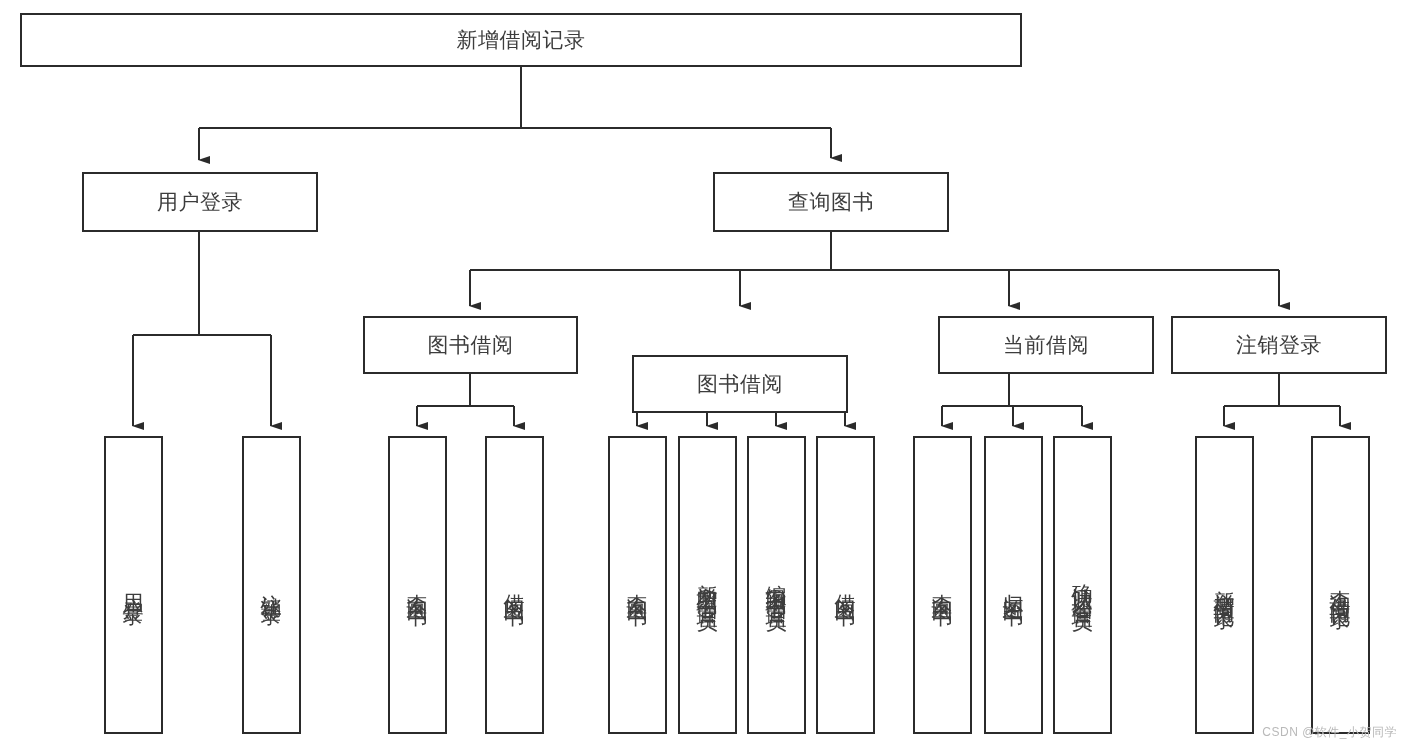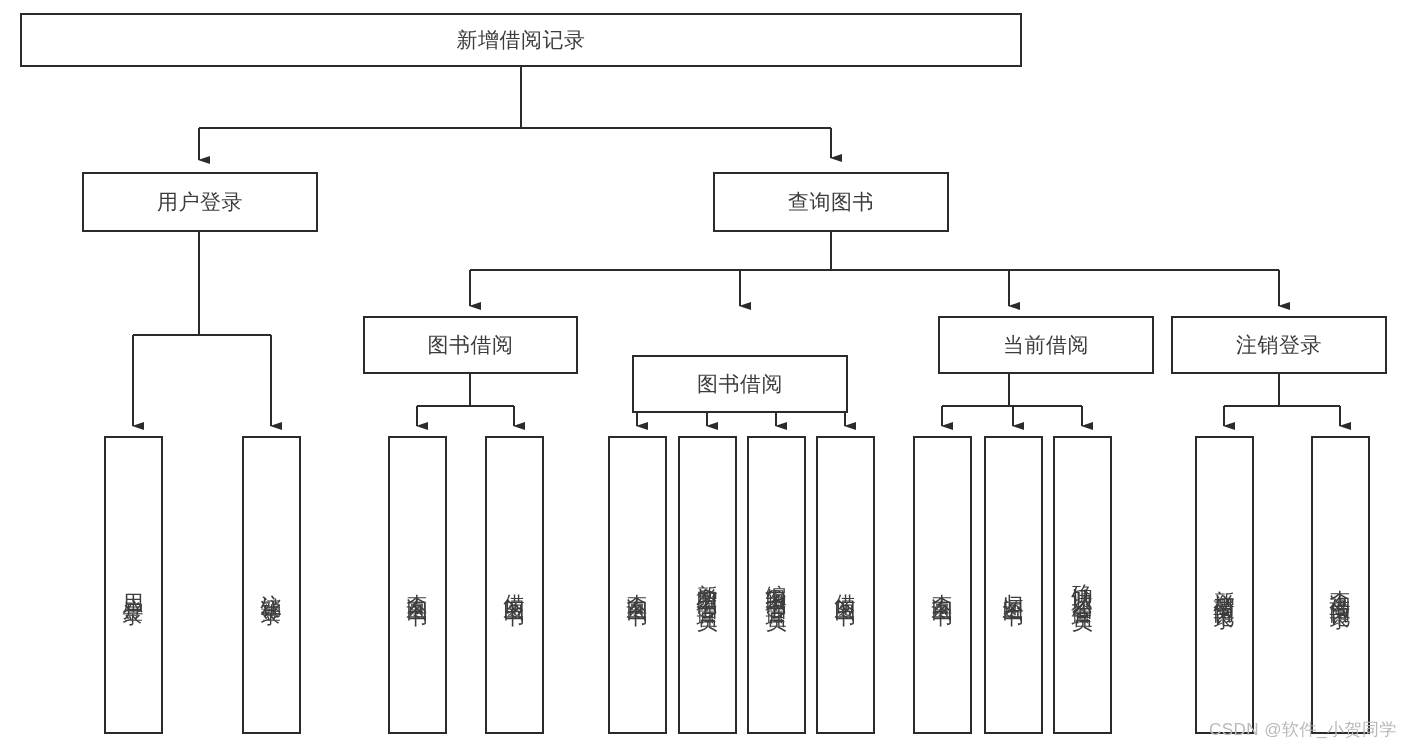--- a/index.html
+++ b/index.html
@@ -48,21 +48,21 @@
     text-orientation: upright;
     letter-spacing: 4px;
     line-height: 1.0;
     white-space: nowrap;
     text-align: center;
   }
   .watermark {
     position: absolute;
     right: 8px;
     bottom: 6px;
-    font-size: 17px;
+    font-size: 12px;
     color: #b9b9b9;
     white-space: nowrap;
     pointer-events: none;
     letter-spacing: 0.5px;
   }
 </style>
 </head>
 <body>
 
 <div id="diagram-root">

